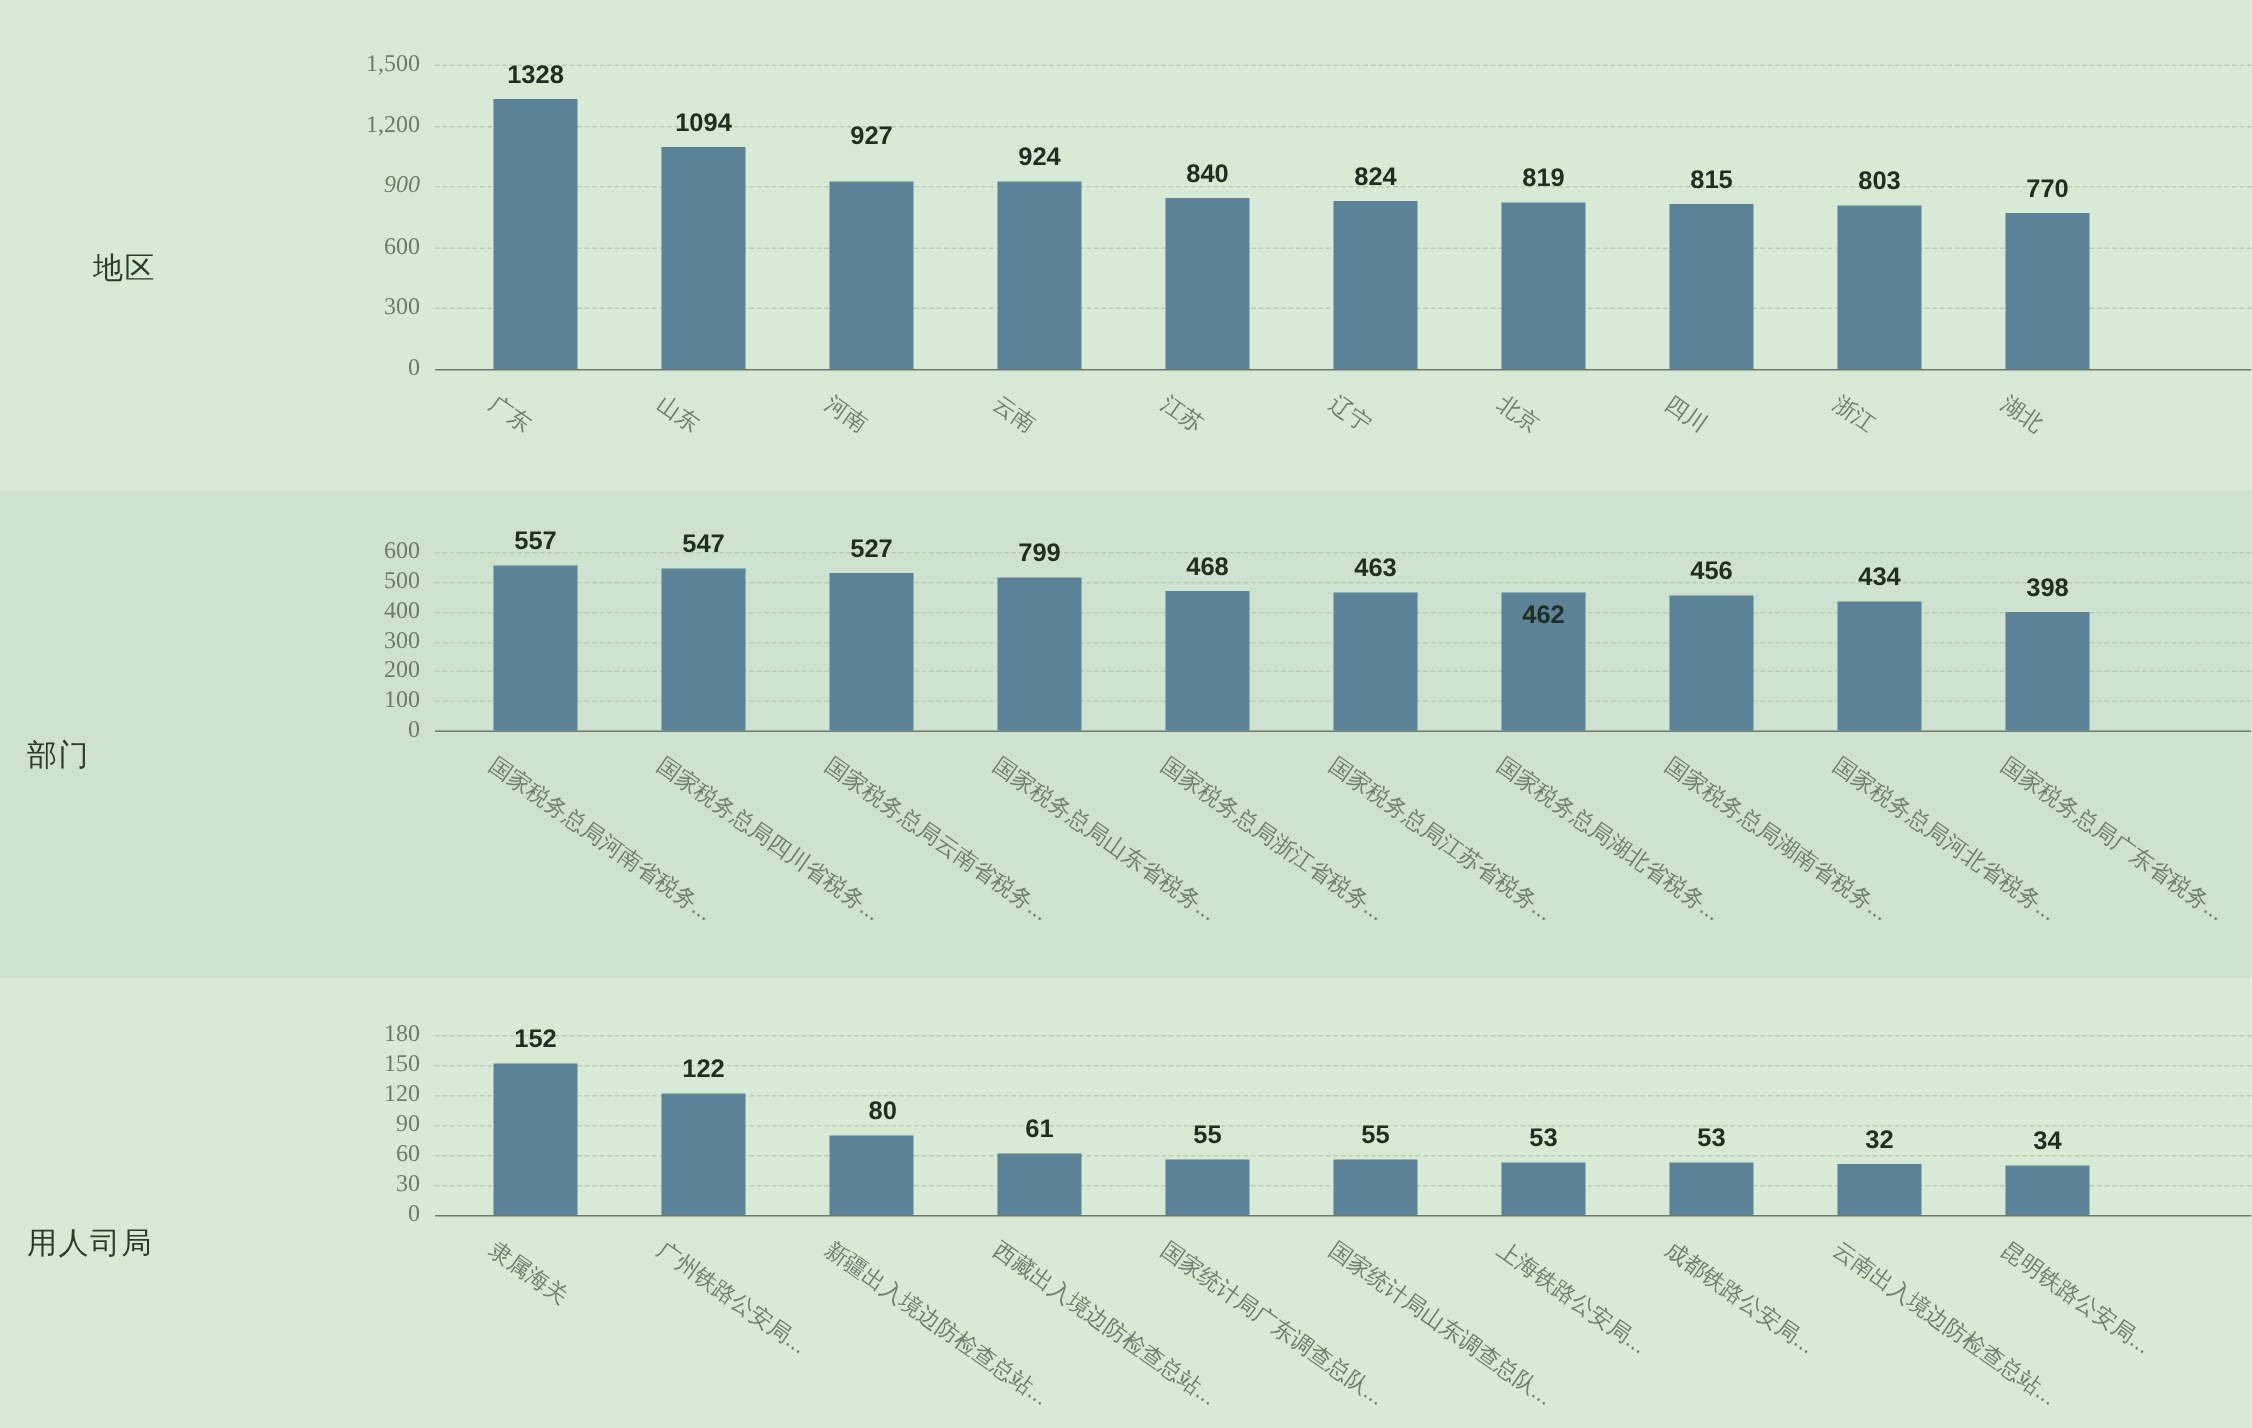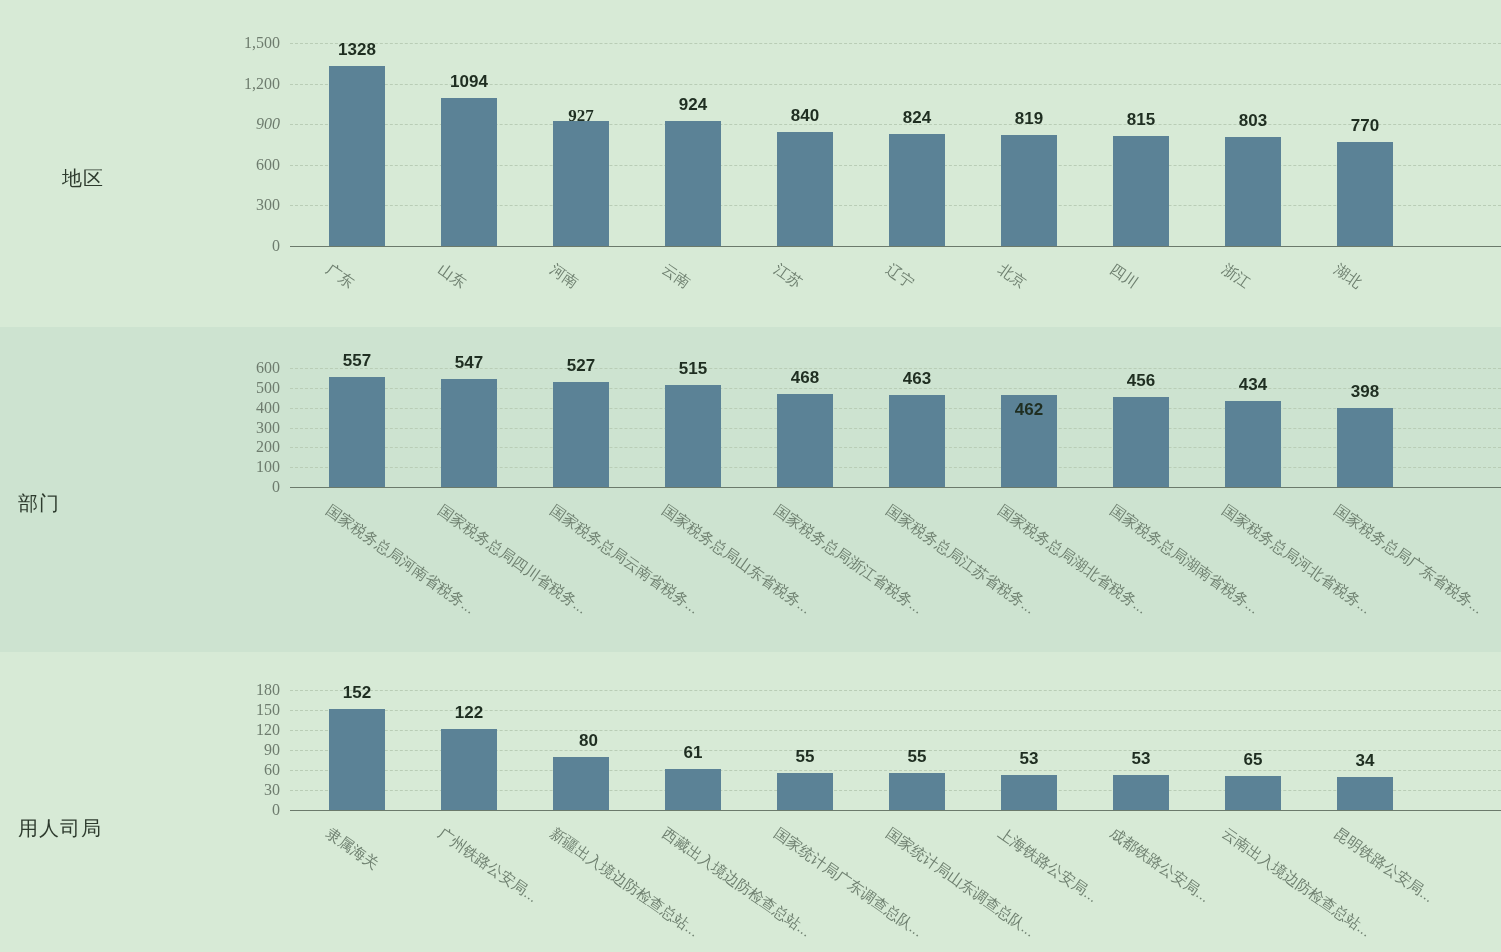--- a/index.html
+++ b/index.html
@@ -114,21 +114,21 @@
         <div class="gridline" style="top: 43px; left: 290px; width: 1211px;"></div>
         <div class="ytick" style="top: 43px; left: 188px; width: 92px;">1,500</div>
         <div class="axisline" style="top: 246px; left: 290px; width: 1211px;"></div>
         <div class="bar" title="广东: 1328" style="left: 329px; width: 56px; top: 66.2773px; height: 179.723px; background: rgb(91, 130, 150);"></div>
         <div class="bar-label" style="left: 357px; top: 40.2773px;">1328</div>
         <div class="xlabel" style="left: 333px; top: 260px;">广东</div>
         <div class="bar" title="山东: 1094" style="left: 441px; width: 56px; top: 97.9453px; height: 148.055px; background: rgb(91, 130, 150);"></div>
         <div class="bar-label" style="left: 469px; top: 71.9453px;">1094</div>
         <div class="xlabel" style="left: 445px; top: 260px;">山东</div>
         <div class="bar" title="河南: 927" style="left: 553px; width: 56px; top: 120.546px; height: 125.454px; background: rgb(91, 130, 150);"></div>
-        <div class="bar-label" style="left: 581px; top: 106px; font-family: Liberation Serif, serif;">927</div>
+        <div class="bar-label" style="left: 581px; top: 81px;">927</div>
         <div class="xlabel" style="left: 557px; top: 260px;">河南</div>
         <div class="bar" title="云南: 924" style="left: 665px; width: 56px; top: 120.952px; height: 125.048px; background: rgb(91, 130, 150);"></div>
         <div class="bar-label" style="left: 693px; top: 94.952px;">924</div>
         <div class="xlabel" style="left: 669px; top: 260px;">云南</div>
         <div class="bar" title="江苏: 840" style="left: 777px; width: 56px; top: 132.32px; height: 113.68px; background: rgb(91, 130, 150);"></div>
         <div class="bar-label" style="left: 805px; top: 106.32px;">840</div>
         <div class="xlabel" style="left: 781px; top: 260px;">江苏</div>
         <div class="bar" title="辽宁: 824" style="left: 889px; width: 56px; top: 134.485px; height: 111.515px; background: rgb(91, 130, 150);"></div>
         <div class="bar-label" style="left: 917px; top: 108.485px;">824</div>
         <div class="xlabel" style="left: 893px; top: 260px;">辽宁</div>
@@ -166,21 +166,21 @@
         <div class="bar" title="国家税务总局河南省税务...: 557" style="left: 329px; width: 56px; top: 49.5283px; height: 110.472px; background: rgb(91, 130, 150);"></div>
         <div class="bar-label" style="left: 357px; top: 23.5283px;">557</div>
         <div class="xlabel" style="left: 333px; top: 174px;">国家税务总局河南省税务...</div>
         <div class="bar" title="国家税务总局四川省税务...: 547" style="left: 441px; width: 56px; top: 51.5117px; height: 108.488px; background: rgb(91, 130, 150);"></div>
         <div class="bar-label" style="left: 469px; top: 25.5117px;">547</div>
         <div class="xlabel" style="left: 445px; top: 174px;">国家税务总局四川省税务...</div>
         <div class="bar" title="国家税务总局云南省税务...: 527" style="left: 553px; width: 56px; top: 55.4783px; height: 104.522px; background: rgb(91, 130, 150);"></div>
         <div class="bar-label" style="left: 581px; top: 29.4783px;">527</div>
         <div class="xlabel" style="left: 557px; top: 174px;">国家税务总局云南省税务...</div>
         <div class="bar" title="国家税务总局山东省税务...: 515" style="left: 665px; width: 56px; top: 57.8583px; height: 102.142px; background: rgb(91, 130, 150);"></div>
-        <div class="bar-label" style="left: 693px; top: 31.8583px;">515</div>
+        <div class="bar-label" style="left: 693px; top: 31.8583px;">799</div>
         <div class="xlabel" style="left: 669px; top: 174px;">国家税务总局山东省税务...</div>
         <div class="bar" title="国家税务总局浙江省税务...: 468" style="left: 777px; width: 56px; top: 67.18px; height: 92.82px; background: rgb(91, 130, 150);"></div>
         <div class="bar-label" style="left: 805px; top: 41.18px;">468</div>
         <div class="xlabel" style="left: 781px; top: 174px;">国家税务总局浙江省税务...</div>
         <div class="bar" title="国家税务总局江苏省税务...: 463" style="left: 889px; width: 56px; top: 68.1717px; height: 91.8283px; background: rgb(91, 130, 150);"></div>
         <div class="bar-label" style="left: 917px; top: 42.1717px;">463</div>
         <div class="xlabel" style="left: 893px; top: 174px;">国家税务总局江苏省税务...</div>
         <div class="bar" title="国家税务总局湖北省税务...: 462" style="left: 1001px; width: 56px; top: 68.37px; height: 91.63px; background: rgb(91, 130, 150);"></div>
         <div class="bar-label" style="left: 1029px; top: 42.37px; margin-top: 31px;">462</div>
         <div class="xlabel" style="left: 1005px; top: 174px;">国家税务总局湖北省税务...</div>
@@ -230,20 +230,20 @@
         <div class="bar" title="国家统计局山东调查总队...: 55" style="left: 889px; width: 56px; top: 121.333px; height: 36.6667px; background: rgb(91, 130, 150);"></div>
         <div class="bar-label" style="left: 917px; top: 95.3333px;">55</div>
         <div class="xlabel" style="left: 893px; top: 172px;">国家统计局山东调查总队...</div>
         <div class="bar" title="上海铁路公安局...: 53" style="left: 1001px; width: 56px; top: 122.667px; height: 35.3333px; background: rgb(91, 130, 150);"></div>
         <div class="bar-label" style="left: 1029px; top: 96.6667px;">53</div>
         <div class="xlabel" style="left: 1005px; top: 172px;">上海铁路公安局...</div>
         <div class="bar" title="成都铁路公安局...: 53" style="left: 1113px; width: 56px; top: 122.667px; height: 35.3333px; background: rgb(91, 130, 150);"></div>
         <div class="bar-label" style="left: 1141px; top: 96.6667px;">53</div>
         <div class="xlabel" style="left: 1117px; top: 172px;">成都铁路公安局...</div>
         <div class="bar" title="云南出入境边防检查总站...: 51" style="left: 1225px; width: 56px; top: 124px; height: 34px; background: rgb(91, 130, 150);"></div>
-        <div class="bar-label" style="left: 1253px; top: 98px;">65</div>
+        <div class="bar-label" style="left: 1253px; top: 98px;">32</div>
         <div class="xlabel" style="left: 1229px; top: 172px;">云南出入境边防检查总站...</div>
         <div class="bar" title="昆明铁路公安局...: 49" style="left: 1337px; width: 56px; top: 125.333px; height: 32.6667px; background: rgb(91, 130, 150);"></div>
         <div class="bar-label" style="left: 1365px; top: 99.3333px;">34</div>
         <div class="xlabel" style="left: 1341px; top: 172px;">昆明铁路公安局...</div>
       </div>
     </div>
   </div>
 
 </body></html>

